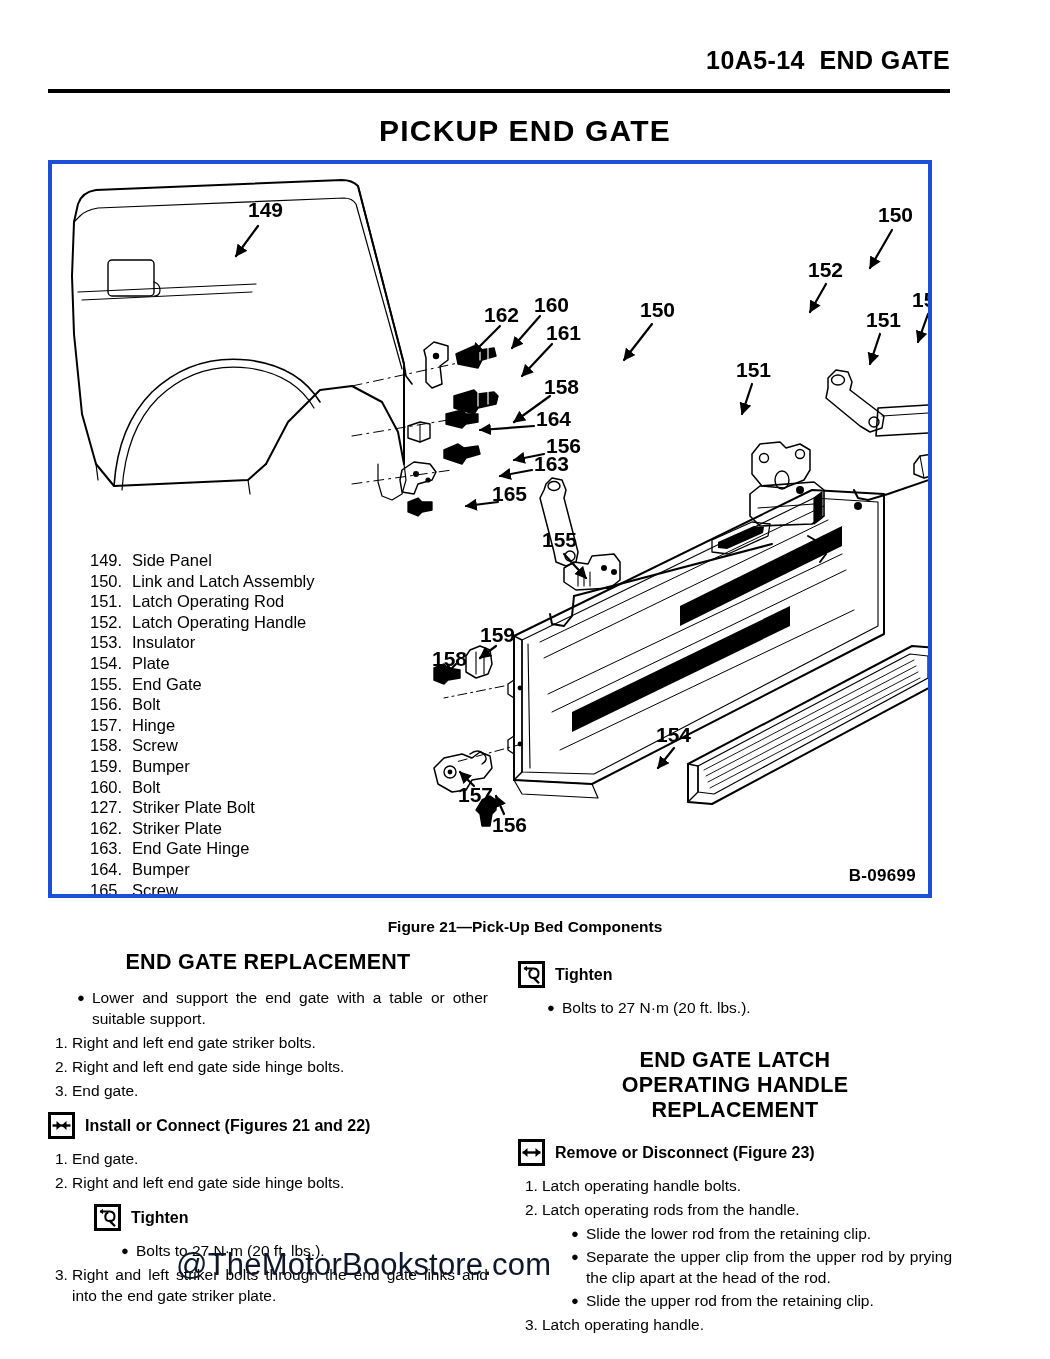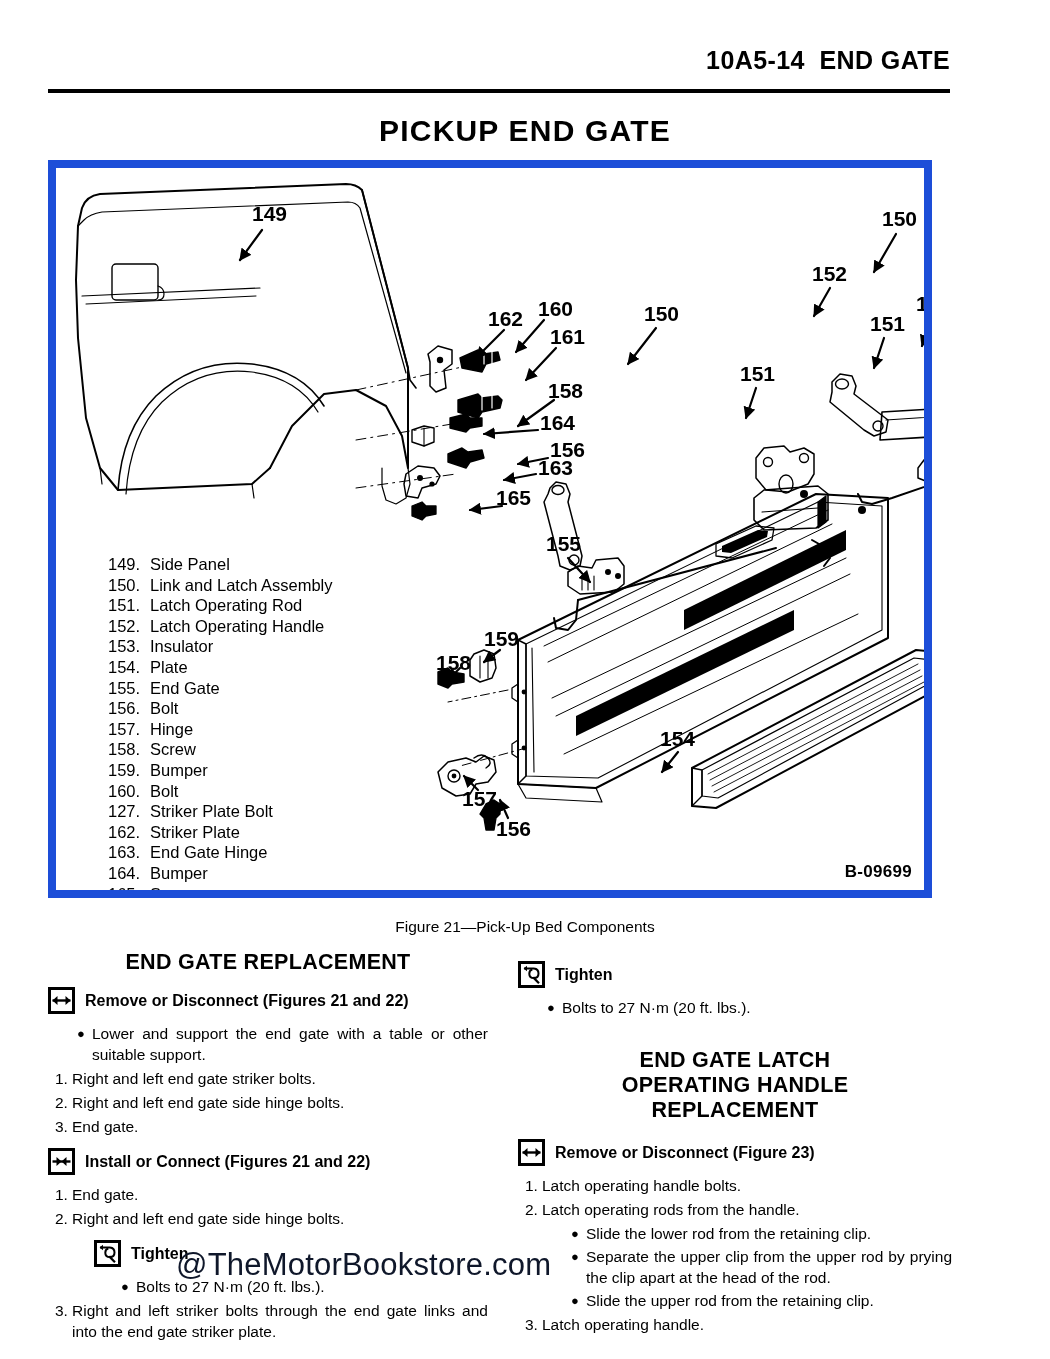--- a/index.html
+++ b/index.html
@@ -50,21 +50,21 @@
     letter-spacing: 1.2px;
   }
 
   
   #figure-box {
     position: absolute;
     left: 48px;
     top: 160px;
     width: 884px;
     height: 738px;
-    border: 8px solid #1d4ed8;
+    border: 4px solid #1d4ed8;
     box-sizing: border-box;
     background: #fff;
     overflow: hidden;
   }
   #figure-svg { display: block; }
 
   .fig-code {
     position: absolute;
     right: 12px;
     bottom: 8px;
@@ -77,37 +77,36 @@
   #parts-legend {
     position: absolute;
     left: 38px;
     top: 386px;
     font-size: 16.5px;
     line-height: 20.6px;
   }
   #parts-legend .legend-row {
     display: flex;
     white-space: nowrap;
-    margin-left: 14px;
   }
   #parts-legend .legend-num {
     width: 42px;
     flex: 0 0 42px;
   }
   #parts-legend .legend-label { }
 
   
   #figure-caption {
     position: absolute;
     left: 0;
     top: 918px;
     width: 1050px;
     text-align: center;
     font-size: 15.5px;
-    font-weight: normal;
+    font-weight: bold;
   }
 
   
   .column {
     position: absolute;
     top: 950px;
     font-size: 15.5px;
     line-height: 21px;
   }
   #col-left  { left: 48px;  width: 440px; }
@@ -516,30 +515,20 @@
 
   <div class="fig-code">B-09699</div>
 </div>
 
 <div id="figure-caption">Figure 21—Pick-Up Bed Components</div>
 
 <div class="column" id="col-left">
 
   <h2 class="section-head">END GATE REPLACEMENT</h2>
 
-  <div class="proc-head">
-    <span class="icon-box">
-      <svg width="19" height="11" viewBox="0 0 19 11" aria-hidden="true">
-        <path d="M0.5,5.5 L18.5,5.5" stroke="#000" stroke-width="2.4"></path>
-        <path d="M5.5,1 L0.5,5.5 L5.5,10" fill="#000"></path>
-        <path d="M13.5,1 L18.5,5.5 L13.5,10" fill="#000"></path>
-      </svg>
-    </span>
-    <span class="proc-title">Remove or Disconnect (Figures 21 and 22)</span>
-  </div>
 
   <ul class="bullets indent-1">
     <li>
       <span class="bullet-dot">●</span>
       <span class="bullet-text">Lower and support the end gate with a table or other suitable support.</span>
     </li>
   </ul>
 
   <ol class="steps">
     <li>

